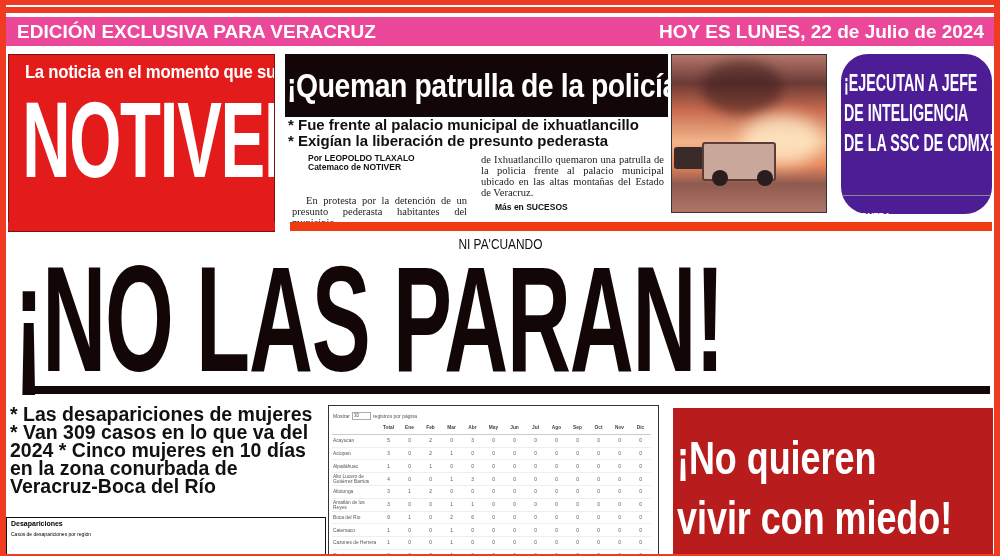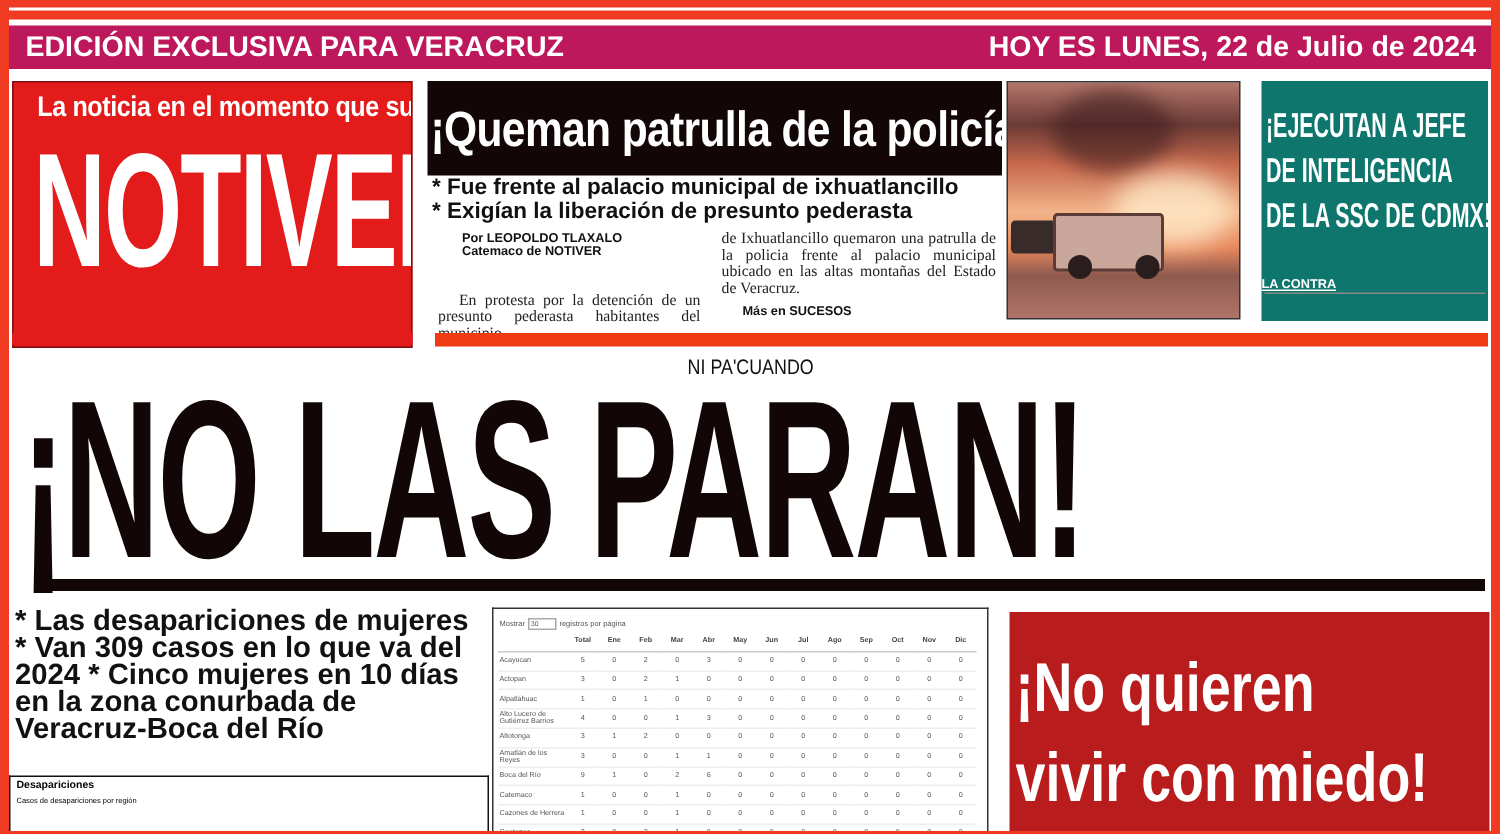--- a/index.html
+++ b/index.html
@@ -1,40 +1,40 @@
 <!DOCTYPE html>
 <html><head>
 <meta charset="utf-8">
 <style>
   html,body{margin:0;padding:0;}
   body{width:1000px;height:556px;overflow:hidden;background:#fff;position:relative;font-family:"Liberation Sans",sans-serif;}
   .frame{position:absolute;left:0;top:0;width:1000px;height:556px;box-sizing:border-box;border-left:6px solid #f03a22;border-right:6px solid #f03a22;border-top:5px solid #f03a22;}
   .topline{position:absolute;left:6px;right:6px;top:7px;height:6px;background:#f03a22;}
-  .banner{position:absolute;left:6px;right:6px;top:17px;height:29px;background:#be185d;color:#fff;font-weight:bold;font-size:19px;display:flex;align-items:center;justify-content:space-between;padding:0 10px 0 11px;box-sizing:border-box;gap:12px;}
+  .banner{position:absolute;left:6px;right:6px;top:17px;height:29px;background:#ec4899;color:#fff;font-weight:bold;font-size:19px;display:flex;align-items:center;justify-content:space-between;padding:0 10px 0 11px;box-sizing:border-box;gap:12px;}
   .logo{position:absolute;left:8px;top:54px;width:267px;height:178px;background:#e31b1b;border:1px solid #7a1010;box-sizing:border-box;color:#fff;text-align:center;overflow:hidden;}
   .logo .tag{font-family:"Liberation Sans Narrow","Liberation Sans",sans-serif;font-weight:bold;font-size:19px;margin-top:6px;transform:scaleX(0.88);white-space:nowrap;letter-spacing:-0.3px;}
   .logo .name{font-weight:bold;font-size:108px;line-height:110px;transform:scaleX(0.62);transform-origin:center;letter-spacing:-2px;margin-top:2px;margin-left:-60px;margin-right:-60px;}
   .story1-head{position:absolute;left:285px;top:54px;width:383px;height:63px;background:#120606;color:#fff;font-weight:bold;font-size:33px;line-height:63px;padding-left:2px;box-sizing:border-box;white-space:nowrap;overflow:hidden;}
   .story1-head span{display:inline-block;transform:scaleX(0.86);transform-origin:left;letter-spacing:-0.5px;}
   .bullets1{position:absolute;left:288px;top:117px;font-weight:bold;font-size:15px;line-height:16px;color:#111;}
   .byline{position:absolute;left:292px;top:154px;font-weight:bold;font-size:8.5px;line-height:9px;color:#111;margin-left:16px;}
   .col1{position:absolute;left:292px;top:183px;width:175px;font-family:"Liberation Serif",serif;font-size:10.5px;line-height:11px;color:#222;text-align:justify;text-indent:14px;margin-top:12px;}
   .col2{position:absolute;left:481px;top:154px;width:183px;font-family:"Liberation Serif",serif;font-size:10.5px;line-height:11px;color:#222;text-align:justify;}
   .more{position:absolute;left:495px;top:202px;font-weight:bold;font-size:8.5px;color:#111;}
   .photo{position:absolute;left:671px;top:54px;width:156px;height:159px;border:1px solid #333;box-sizing:border-box;overflow:hidden;background:linear-gradient(180deg,#b4766a 0%,#6b3a35 18%,#c86a4e 35%,#f2b48a 55%,#e8875c 70%,#8f5a4f 82%,#b07468 100%);}
   .photo .smoke{position:absolute;left:30px;top:5px;width:80px;height:55px;border-radius:50%;background:rgba(60,30,30,0.55);filter:blur(6px);}
   .photo .fire{position:absolute;left:70px;top:60px;width:80px;height:50px;border-radius:50%;background:rgba(255,235,200,0.8);filter:blur(8px);}
   .photo .truck{position:absolute;left:30px;top:87px;width:70px;height:35px;background:#c9a79a;border:2px solid #5b3c38;border-radius:3px;}
   .photo .wheel{position:absolute;top:115px;width:16px;height:16px;border-radius:50%;background:#2a1d1d;}
   .photo .car{position:absolute;left:2px;top:92px;width:30px;height:22px;background:#3a2b2b;border-radius:3px;}
-  .side-box{position:absolute;left:841px;top:54px;width:151px;height:160px;background:#0f766e;color:#fff;box-sizing:border-box;}
+  .side-box{position:absolute;left:841px;top:54px;width:151px;height:160px;background:#4c1d95;color:#fff;box-sizing:border-box;border-radius:27px;}
   .side-box .t{font-weight:bold;font-size:23px;line-height:30px;padding:14px 0 0 3px;white-space:nowrap;}
   .side-box .t div{transform:scaleX(0.62);transform-origin:left;width:240px;}
   .side-box .sep{position:absolute;left:2px;right:2px;top:141px;border-top:1px solid #888;}
-  .side-box .link{position:absolute;left:0;right:0;top:130px;text-align:left;font-weight:bold;font-size:8.5px;text-decoration:underline;}
+  .side-box .link{position:absolute;left:0;right:0;top:157px;text-align:left;font-weight:bold;font-size:8.5px;text-decoration:underline;}
   .redbar-left{position:absolute;left:8px;top:222px;width:267px;height:8px;background:#e31b1b;}
   .redbar{position:absolute;left:290px;top:222px;width:702px;height:9px;background:#ef3b12;}
   .kicker{position:absolute;left:0;right:0;top:236px;text-align:center;font-weight:normal;font-size:14px;text-decoration:underline;color:#111;}
   .kicker span{display:inline-block;transform:scaleX(0.85);}
   .headline{position:absolute;left:14px;top:252px;width:980px;height:135px;color:#120606;font-weight:bold;font-size:150px;line-height:135px;white-space:nowrap;overflow:visible;}
   .headline span{display:inline-block;transform:scaleX(0.59) scaleY(1.0);transform-origin:left top;letter-spacing:-2px;}
   .rule{position:absolute;left:30px;width:960px;top:386px;height:8px;background:#120606;}
   .sub{position:absolute;left:10px;top:405px;width:310px;font-weight:bold;font-size:19.5px;line-height:18px;color:#111;}
   .chart-box{position:absolute;left:6px;top:517px;width:320px;height:39px;border:1px solid #111;border-bottom:none;box-sizing:border-box;background:#fff;padding:2px 4px;}
   .chart-box .ct{font-weight:bold;font-size:7px;}

